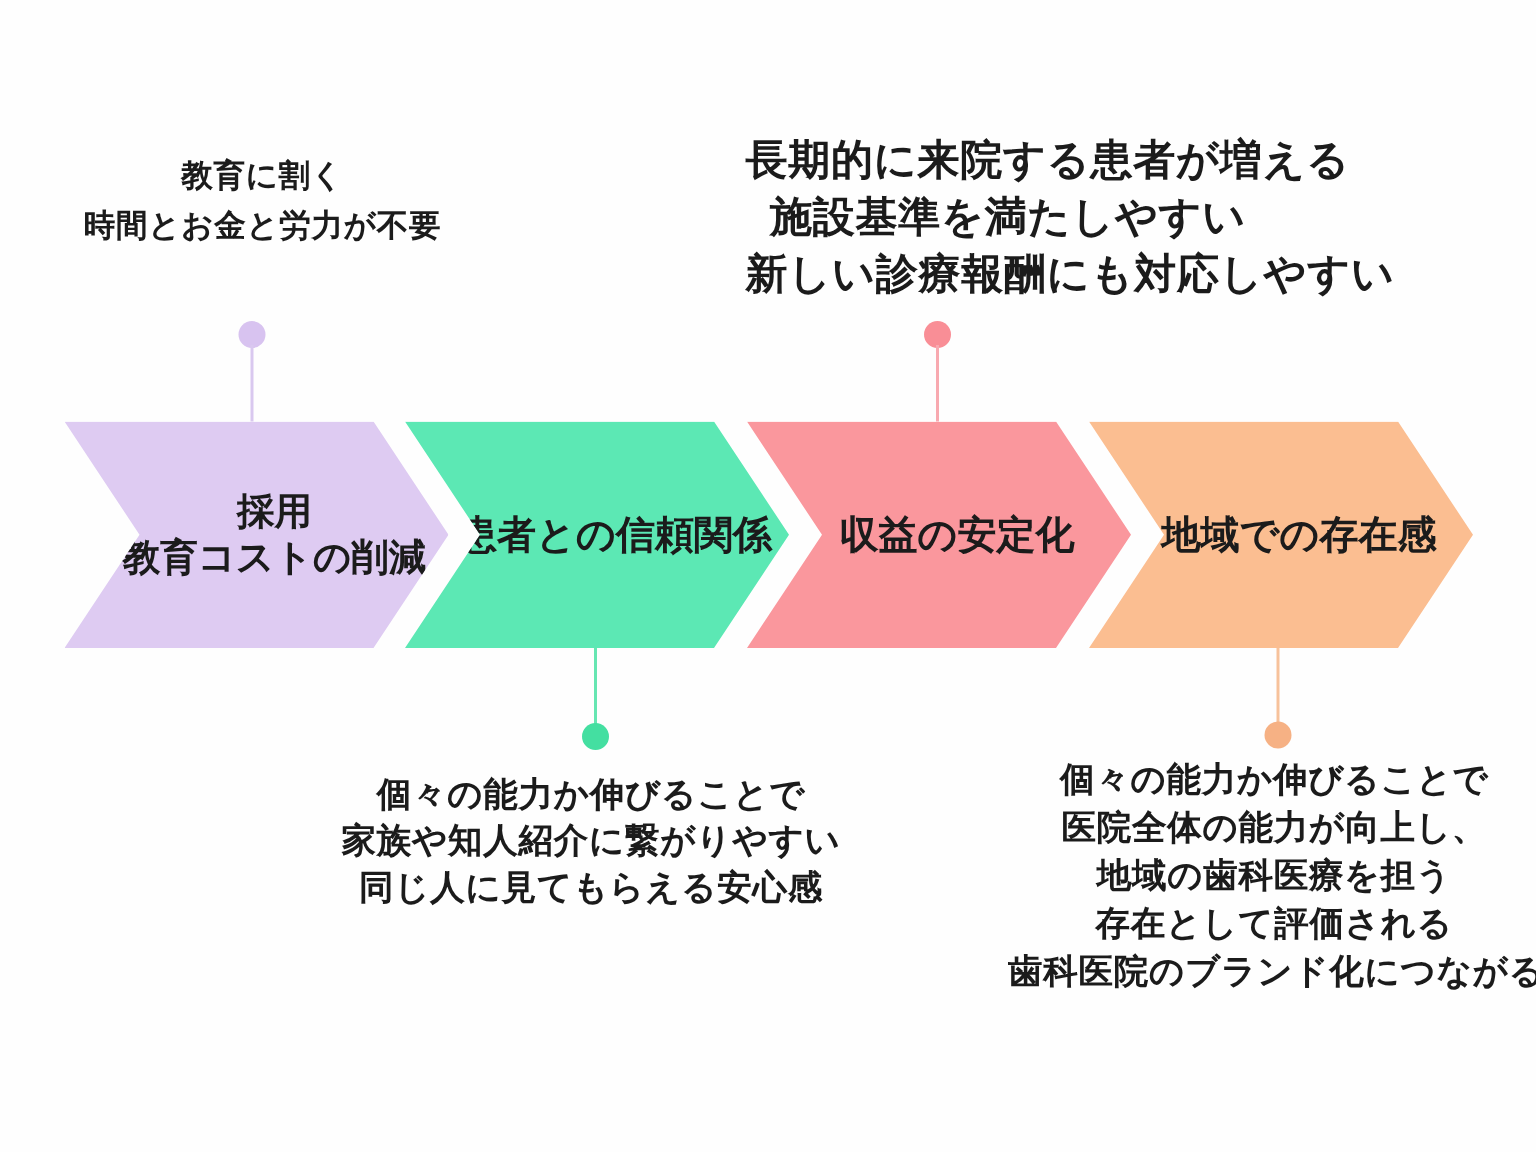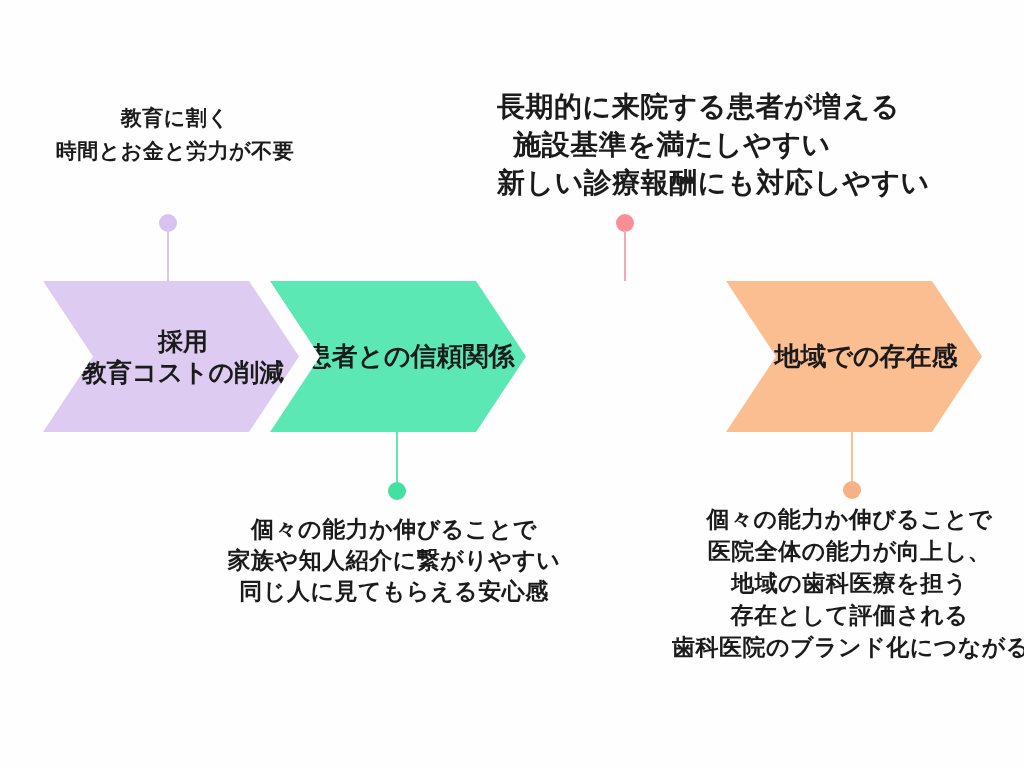--- a/index.html
+++ b/index.html
@@ -76,20 +76,25 @@
       <div>教育コストの削減</div>
     </div>
   </div>
 
   <div class="chev" style="left: 270px; background: rgb(92, 232, 180);">
     <div class="chev-label single" style="top:60px;">
       <div>患者との信頼関係</div>
     </div>
   </div>
 
+  <div class="chev" style="left: 498px; background: rgb(250, 151, 157);">
+    <div class="chev-label single" style="top:60px;">
+      <div>収益の安定化</div>
+    </div>
+  </div>
 
   <div class="chev" style="left: 726px; background: rgb(251, 190, 145);">
     <div class="chev-label single" style="top:60px;">
       <div>地域での存在感</div>
     </div>
   </div>
 
   <div class="connector" style="left: 396px; top: 432px; height: 51px; background: rgb(102, 230, 178);"></div>
   <div class="dot" style="left: 388px; top: 482px; background: rgb(68, 223, 161);"></div>
 

